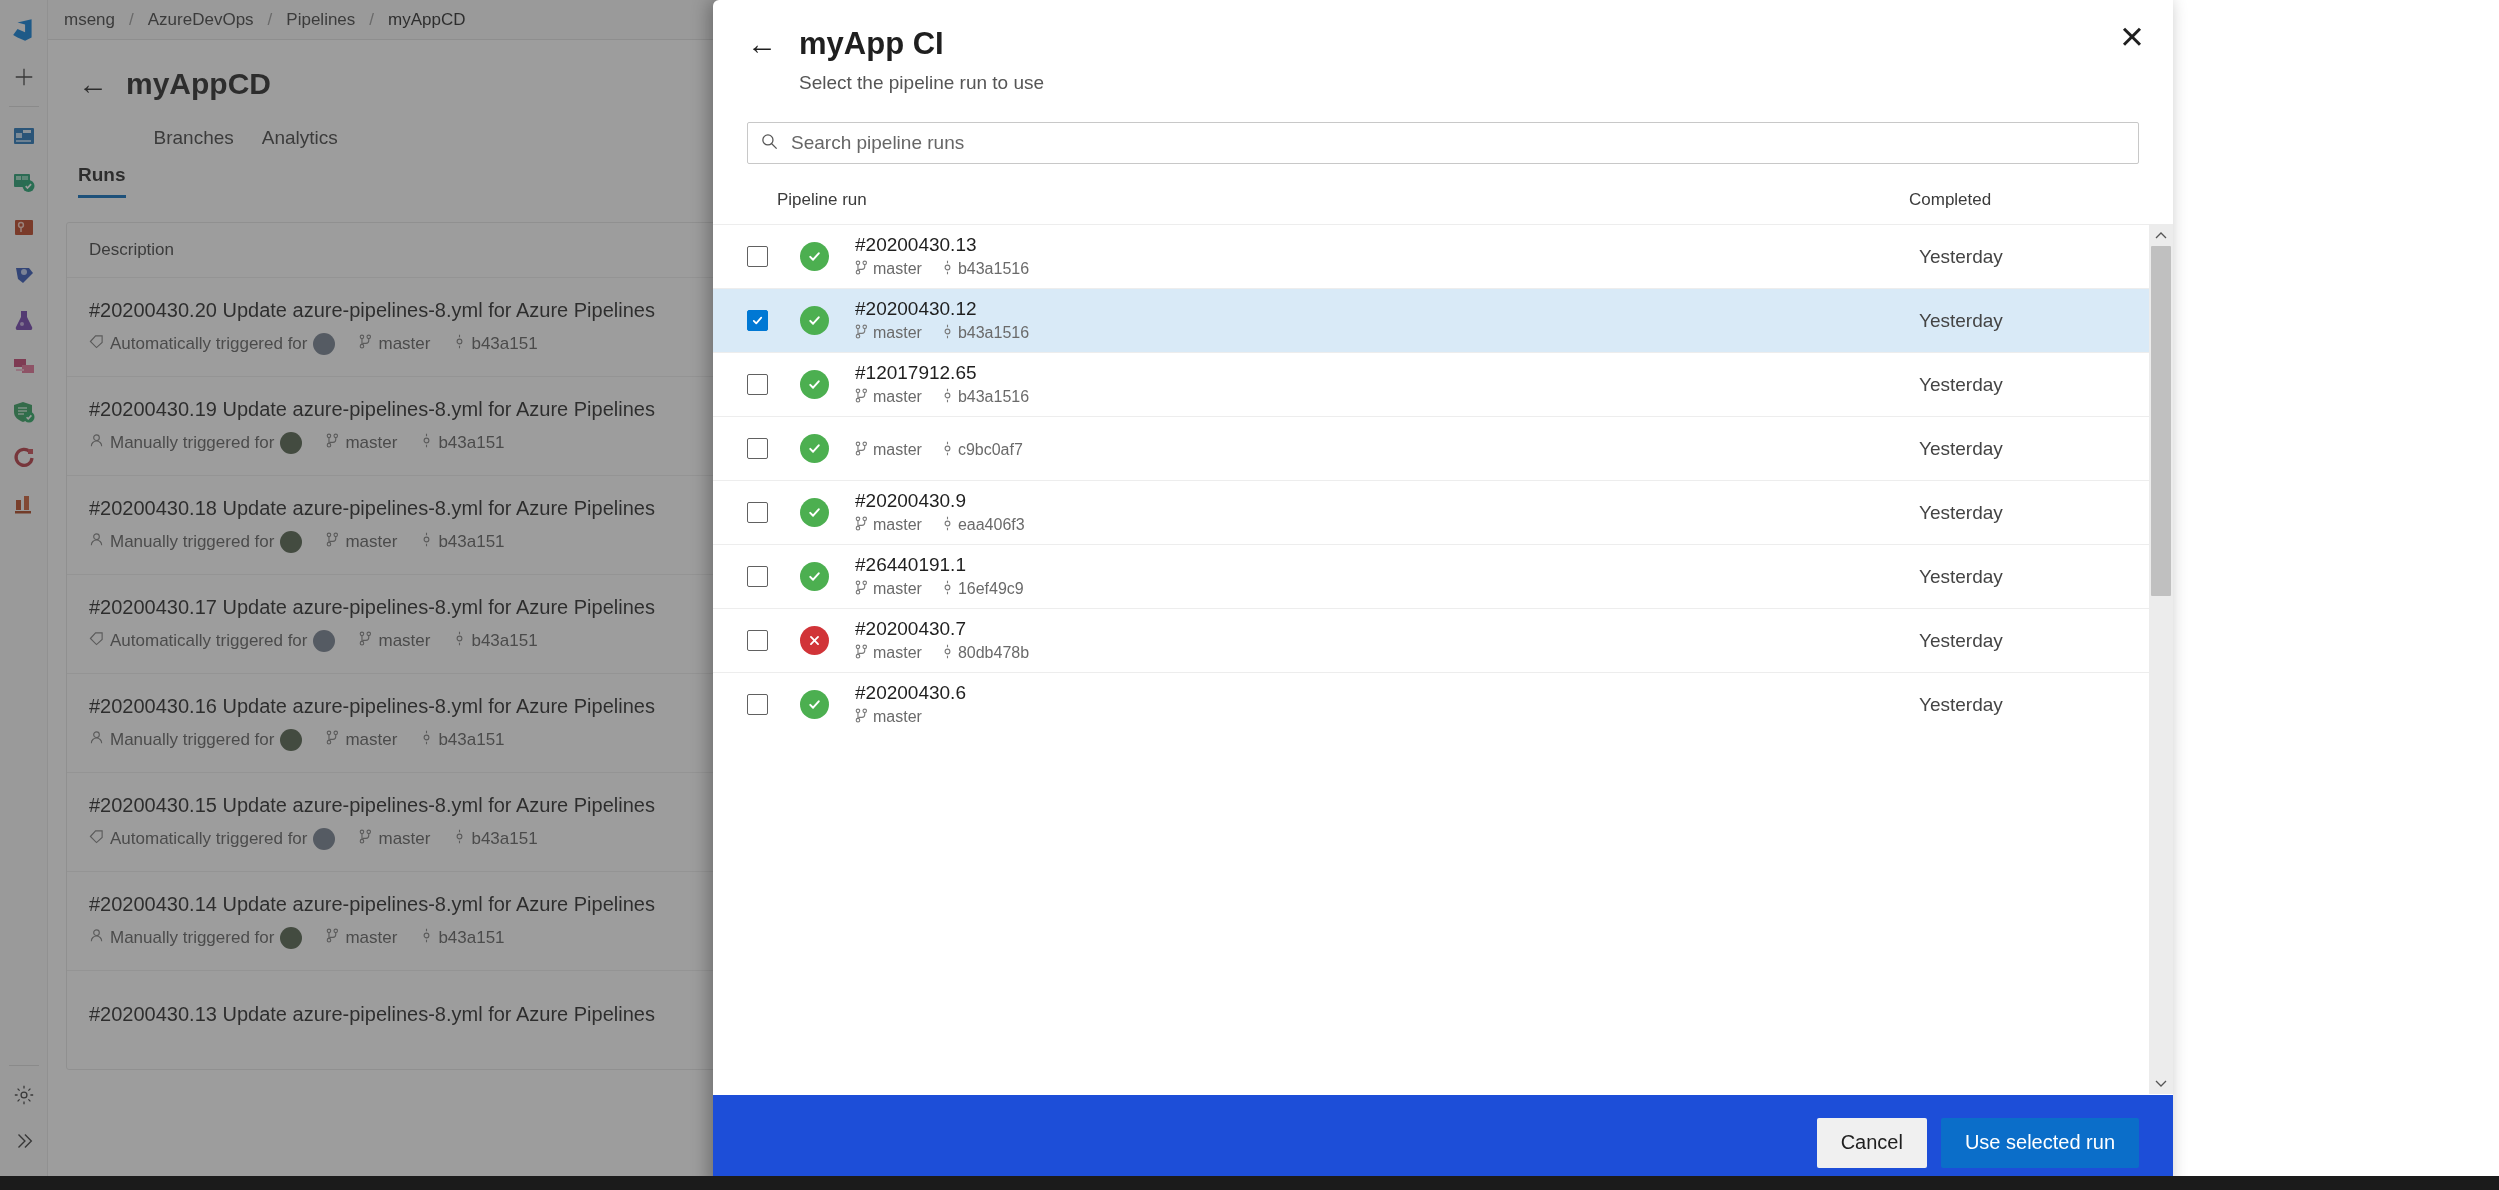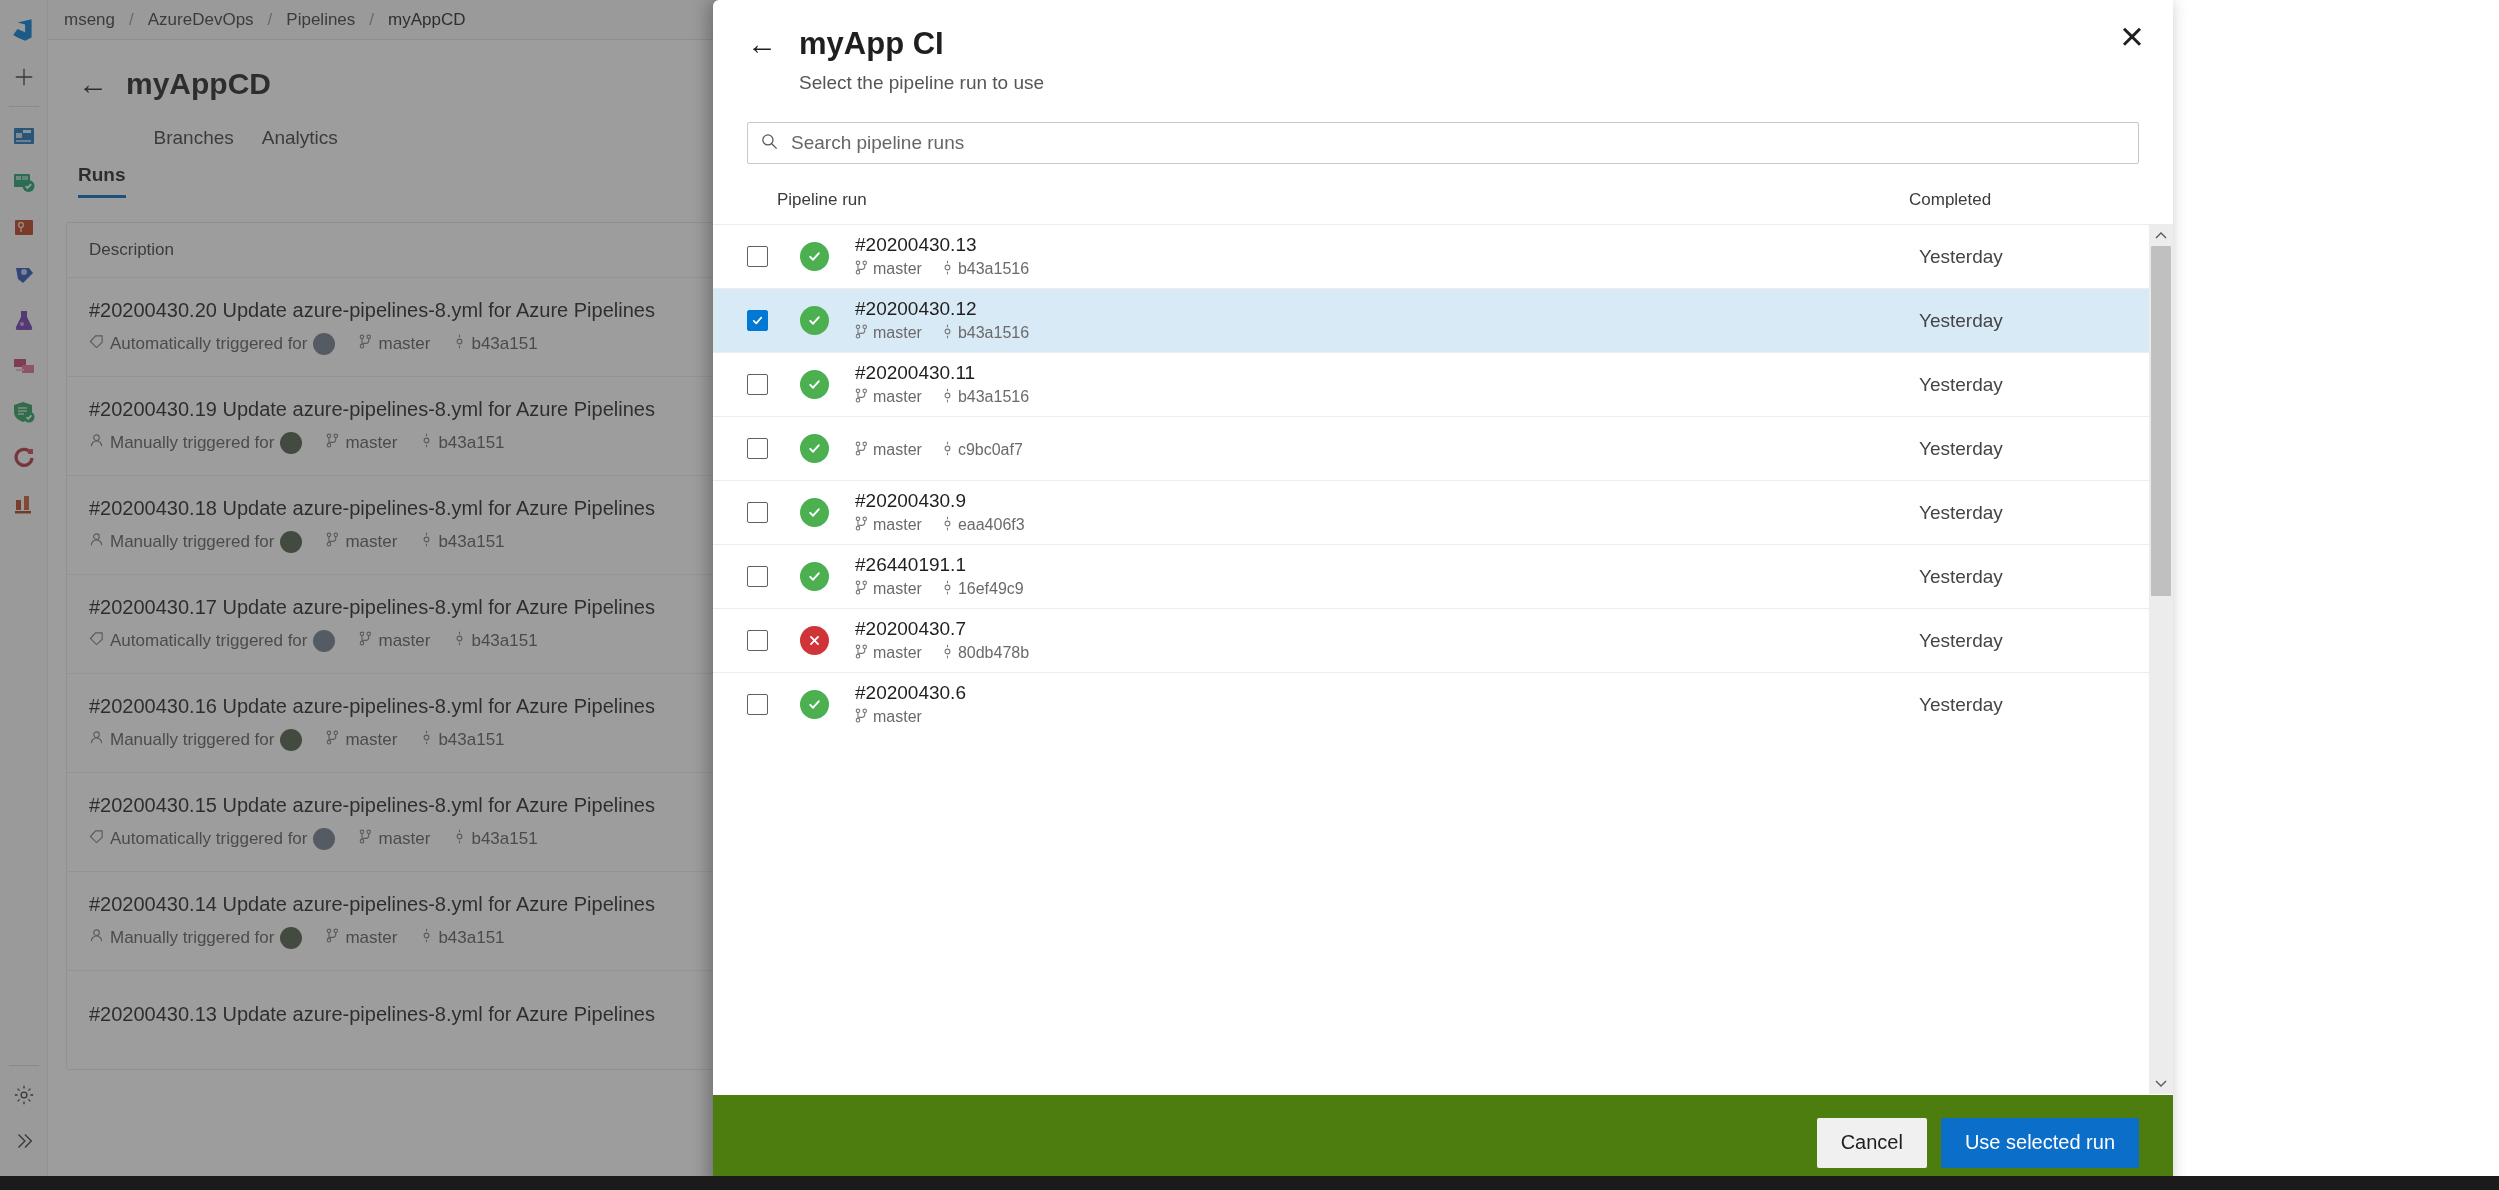--- a/index.html
+++ b/index.html
@@ -121,21 +121,21 @@
   .lrun-meta { display: flex; align-items: center; font-size: 16px; color: #6a6a6a; margin-top: 3px; gap: 5px; }
   .lrun-meta .gap { width: 10px; display:inline-block; }
   .lcompleted { width: 230px; font-size: 19px; color: #444; }
 
   .vscroll { position: absolute; right: 0; top: 0; bottom: 0; width: 24px; background: #ececec; }
   .vsb-btn { height: 22px; display:flex; align-items:center; justify-content:center; background: #ececec; }
   .vsb-thumb { position: absolute; left: 2px; right: 2px; top: 22px; height: 350px; background: #c0c0c0; border-radius: 1px; }
 
   .panel-foot {
     height: 96px; display: flex; align-items: center; justify-content: flex-end;
-    padding: 0 34px; gap: 14px; border-top: 1px solid #ffffff; background: #4d7c0f;
+    padding: 0 34px; gap: 14px; border-top: 1px solid #ffffff; background: #1d4ed8;
   }
   .btn {
     height: 50px; padding: 0 24px; font-size: 20px; border: 0; border-radius: 2px;
     font-family: "Liberation Sans", sans-serif; cursor: pointer;
   }
   .btn.secondary { background: #f0f0f0; color: #1f1f1f; }
   .btn.primary { background: #0b6ec9; color: #ffffff; }
 
   .taskbar { position: absolute; left: 0; bottom: 0; width: 2499px; height: 14px; background: #1b1b1b; }
 </style>
@@ -611,21 +611,21 @@
             <div class="lcompleted">Yesterday</div>
           </div>
           <div class="lrow">
             <div class="cb"></div>
             <div class="status succeeded">
               <svg width="17" height="17" viewBox="0 0 24 24">
                 <path d="M6 12.5 l4 4 l8 -9" stroke="#fff" stroke-width="2.8" fill="none" stroke-linecap="round" stroke-linejoin="round"></path>
               </svg>
             </div>
             <div class="lrun">
-              <div class="lrun-id">#20200430.11</div>
+              <div class="lrun-id">#12017912.65</div>
               <div class="lrun-meta">
                 <span><svg width="13" height="15" viewBox="0 0 14 16">
                     <circle cx="3.2" cy="3" r="1.9" fill="none" stroke="#7a7a7a" stroke-width="1.2"></circle>
                     <circle cx="10.5" cy="3" r="1.9" fill="none" stroke="#7a7a7a" stroke-width="1.2"></circle>
                     <circle cx="3.2" cy="13" r="1.9" fill="none" stroke="#7a7a7a" stroke-width="1.2"></circle>
                     <path d="M3.2 5 v6 M10.5 5 v2 a3 3 0 0 1 -3 3 H4" stroke="#7a7a7a" stroke-width="1.2" fill="none"></path>
                   </svg></span>
                 <span>master</span>
                 <span class="gap"></span>
                 <span><svg width="11" height="15" viewBox="0 0 12 16">

